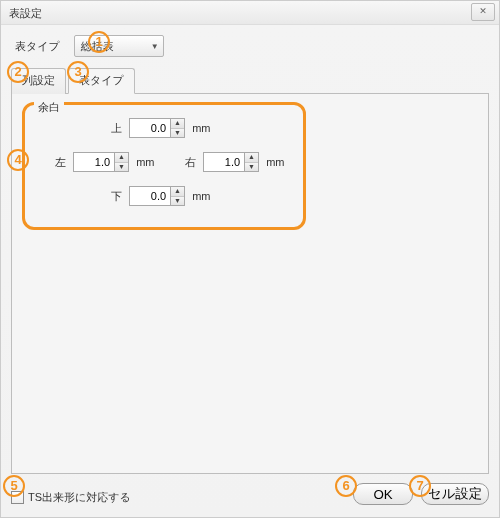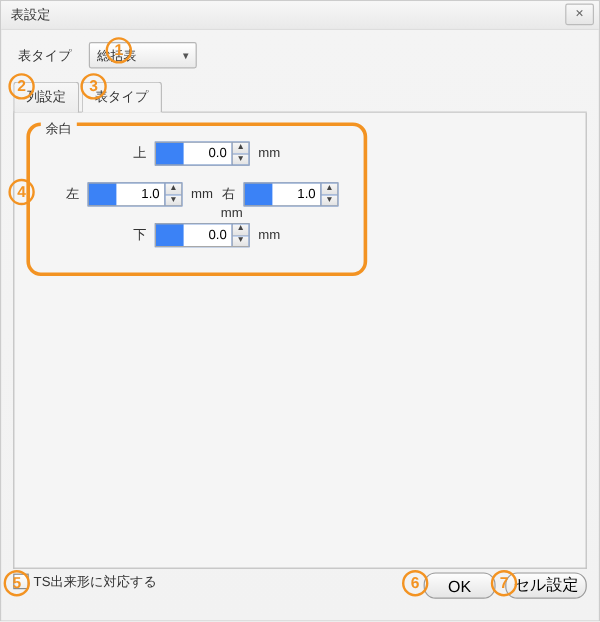--- a/index.html
+++ b/index.html
@@ -90,41 +90,41 @@
   .pad { position: absolute; }
   .pad-top  { left: 84px; top: 16px; }
   .pad-left { left: 28px; top: 50px; }
   .pad-right{ left: 158px; top: 50px; }
   .pad-bot  { left: 84px; top: 84px; }
 
   .pad .plbl { display: inline-block; width: 16px; text-align: right; margin-right: 4px; }
   .spin {
     display: inline-flex; align-items: stretch;
     height: 20px;
-    border: 1px solid #a8a8a8; background: #3b82f6; padding-left: 23px;
+    border: 1px solid #a8a8a8; background: #d946ef;
   }
   .spin input {
     width: 40px; border: none; outline: none;
     text-align: right; padding: 0 4px; font-size: 11px;
   }
   .spin .btns {
     width: 14px; display: flex; flex-direction: column;
     border-left: 1px solid #a8a8a8;
   }
   .spin .btns div {
     flex: 1; font-size: 7px; line-height: 8px; text-align: center;
     background: linear-gradient(#f6f6f6,#e3e3e3);
     border-bottom: 1px solid #c8c8c8; cursor: pointer; color: #444;
   }
   .spin .btns div:last-child { border-bottom: none; }
   .unit { margin-left: 4px; }
 
   .footer {
-    position: absolute; left: 0; right: 0; bottom: 0;
-    height: 40px; display: flex; align-items: flex-start;
+    position: absolute; left: 0; right: 0; bottom: 12px;
+    height: 40px; display: flex; align-items: flex-end;
     padding: 0 10px;
   }
   .chk { display: inline-flex; align-items: center; gap: 4px; }
   .chk .box {
     width: 13px; height: 13px; border: 1px solid #8a8a8a;
     background: linear-gradient(#fff,#eee);
   }
   .spacer { flex: 1; }
   .btn {
     min-width: 60px; height: 22px;

